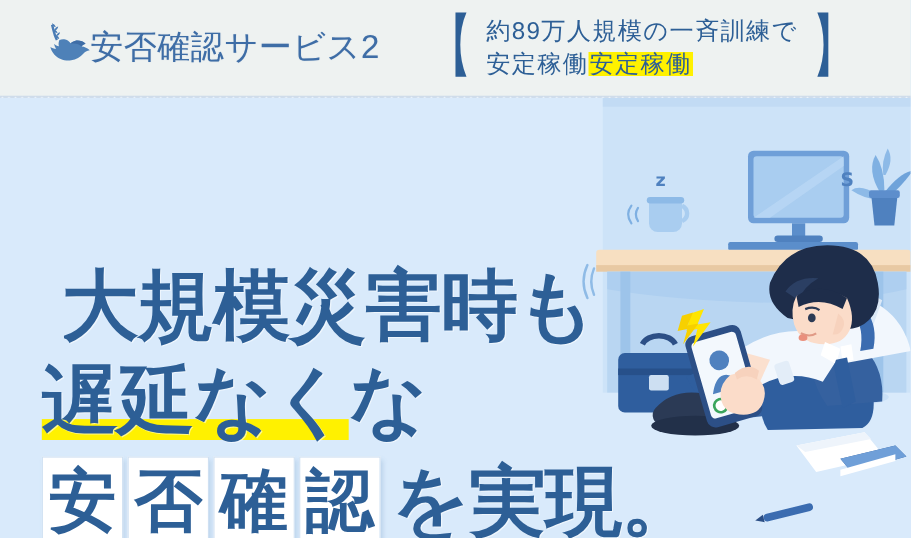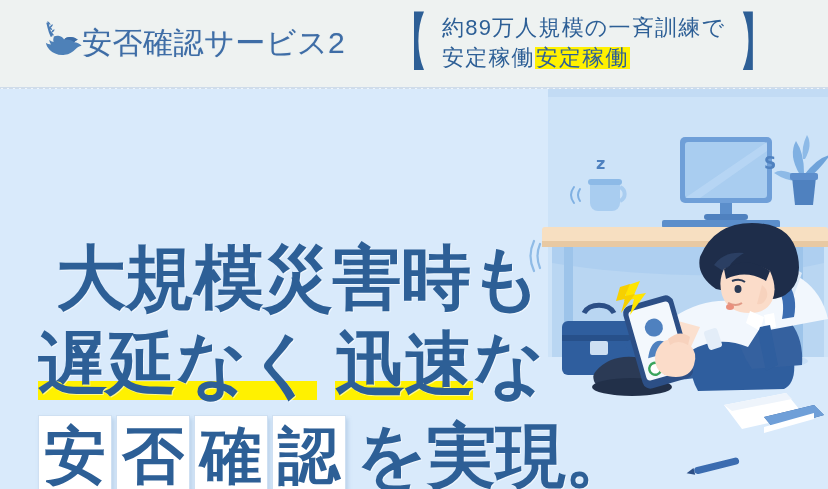--- a/index.html
+++ b/index.html
@@ -271,23 +271,20 @@
 
     <div id="headline">
 
       <div class="hl-line l1">
         <div class="big">大規模災害時も</div>
       </div>
 
       <div class="hl-line l2">
         <div class="mark-under">
           <span class="big">遅延なく</span>
-        </div>
-        <div class="mark-under" style="margin-left:18px;">
-          <span class="big">迅速</span>
         </div>
         <div class="big">な</div>
       </div>
 
       <div class="hl-line l3">
         <div class="boxchar">
             <span>安</span>
           </div>
         <div class="boxchar">
             <span>否</span>

